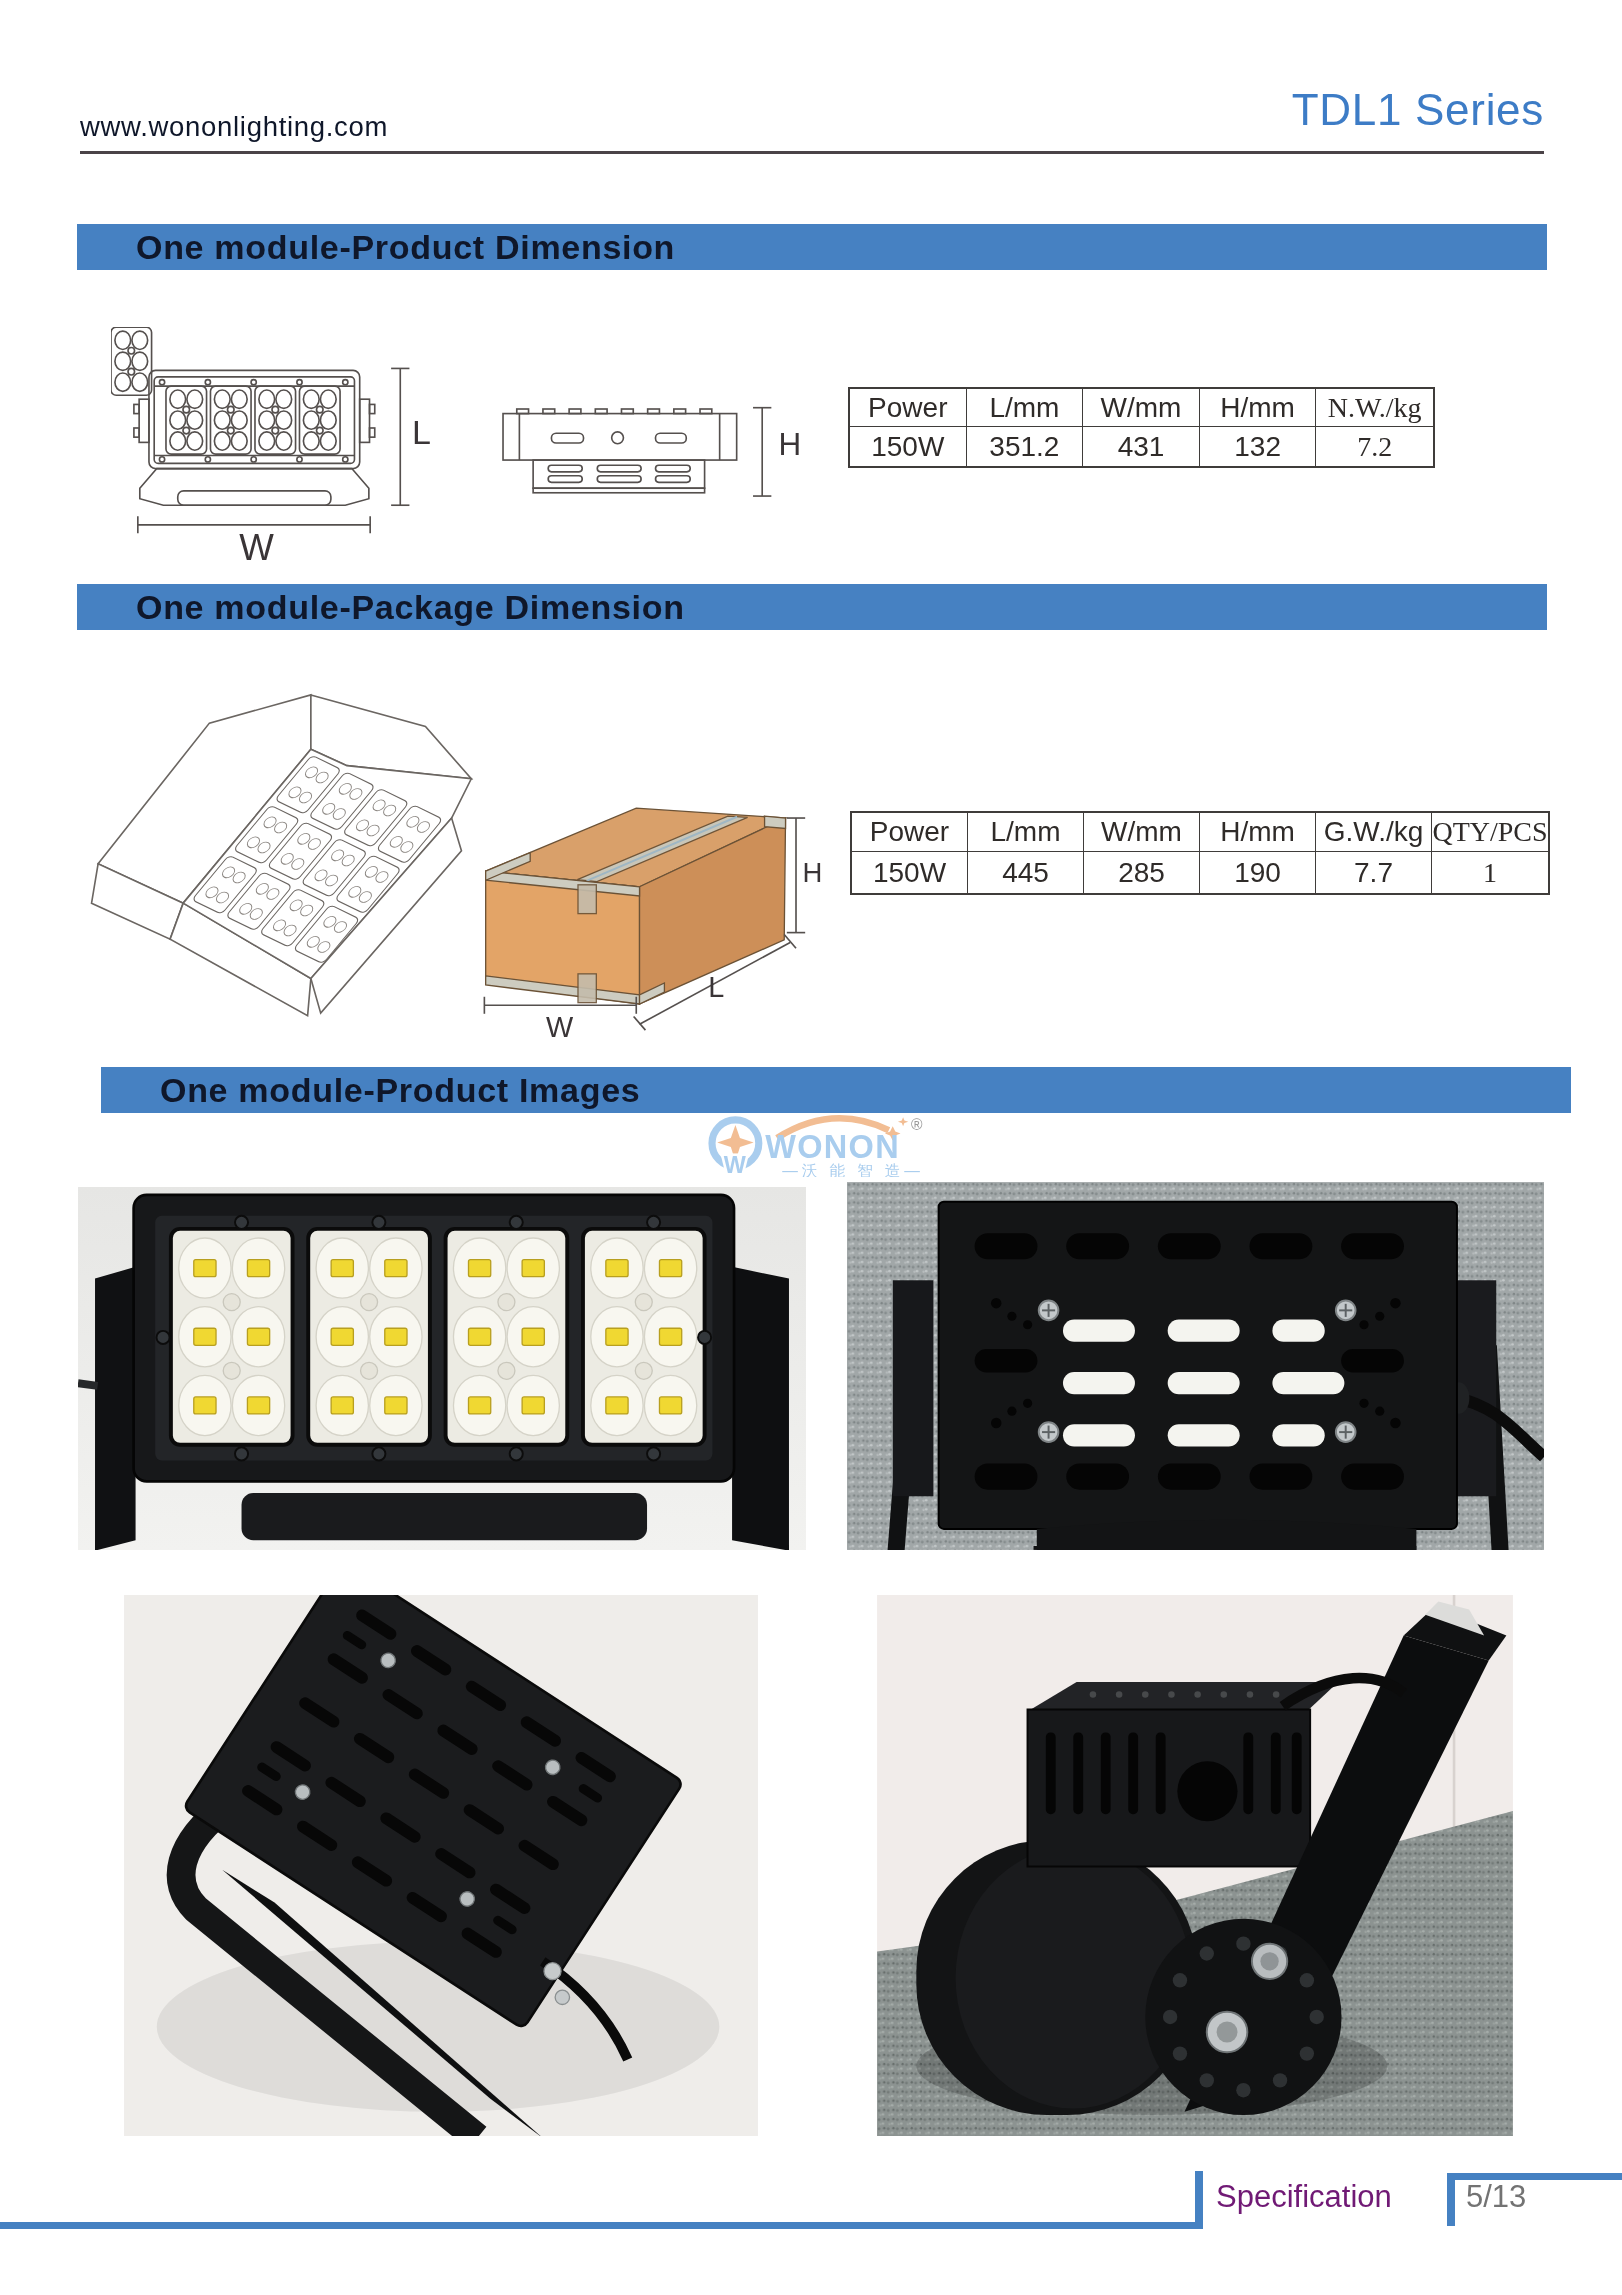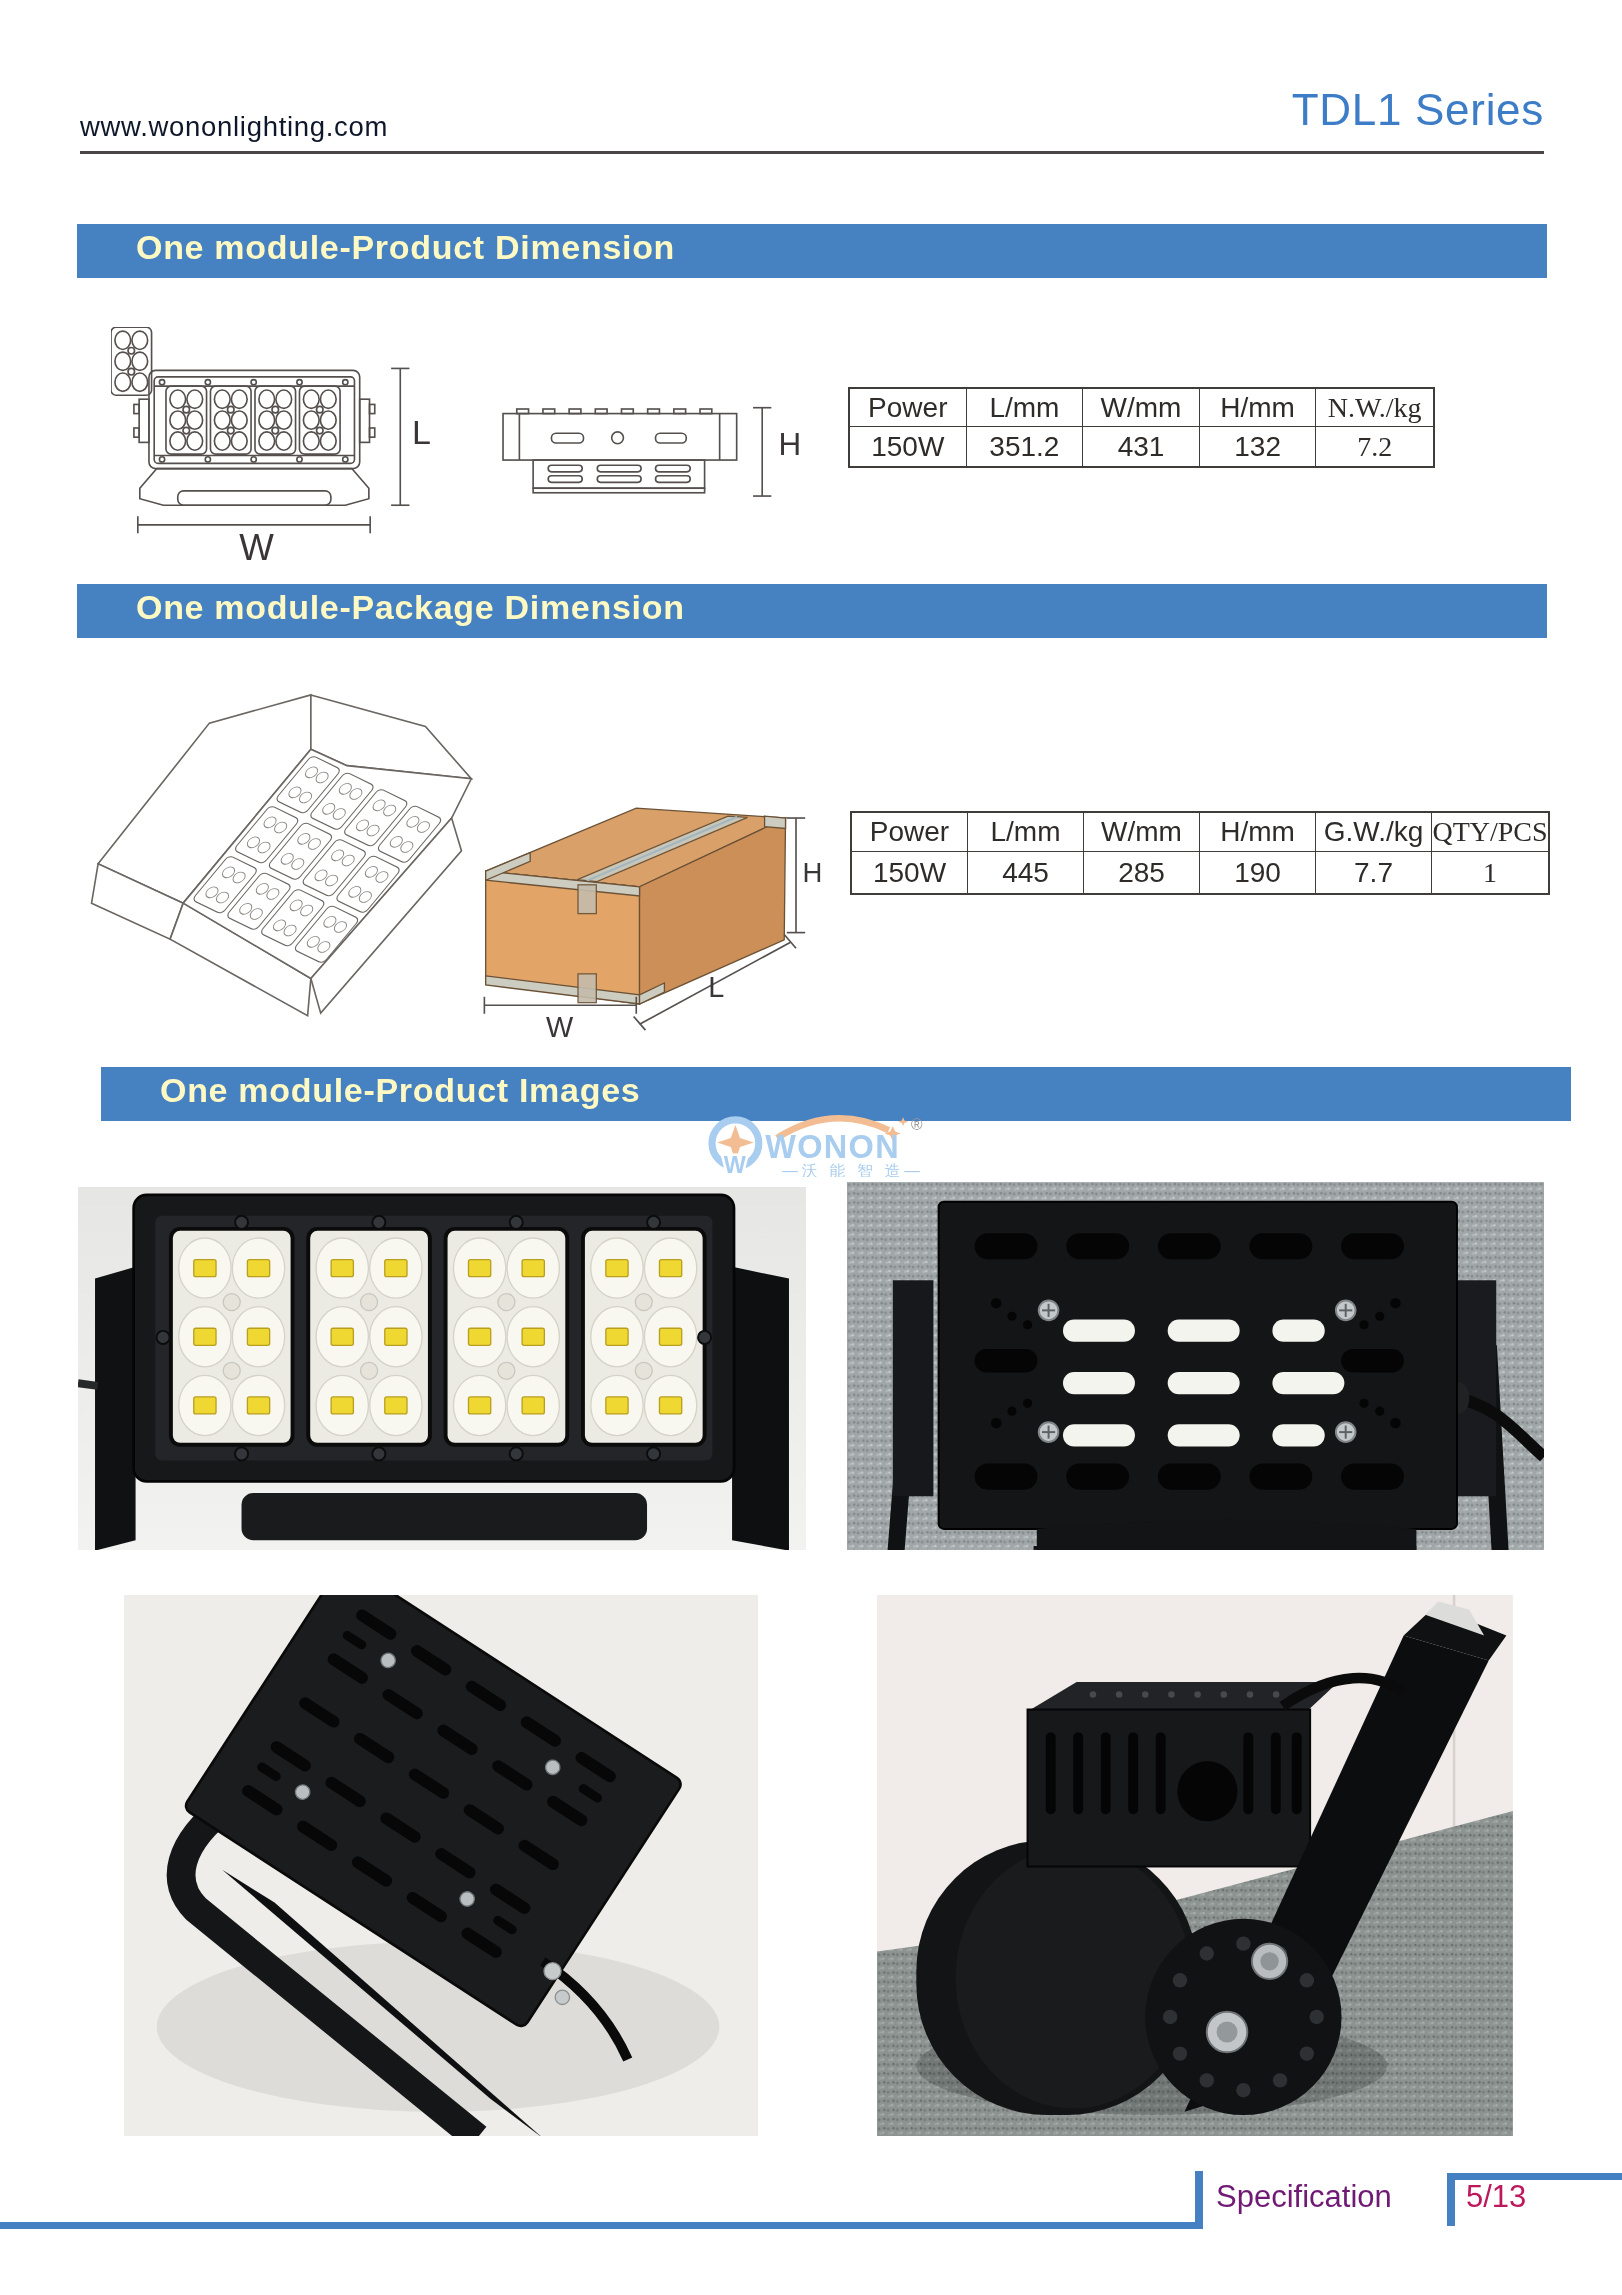--- a/index.html
+++ b/index.html
@@ -7,22 +7,22 @@
     position:relative;width:1623px;height:2295px;background:#ffffff;overflow:hidden;
     font-family:"Liberation Sans",sans-serif;color:#3a3534;
   }
   .abs{position:absolute;}
   
   #site-url{left:80px;top:111px;font-size:27.5px;letter-spacing:0.7px;color:#0f172a;}
   #series-title{right:79px;top:85px;font-size:44px;font-weight:normal;color:#3d7cc6;letter-spacing:0.7px;}
   #header-rule{left:80px;top:151px;width:1464px;height:2.6px;background:#4a4347;}
   
   .banner{
-    left:77px;width:1470px;height:54px;background:#4681c2;
-    color:#fef9c3;font-size:34px;font-weight:bold;line-height:46px;
+    left:77px;width:1470px;height:46px;background:#4681c2;
+    color:#0f172a;font-size:34px;font-weight:bold;line-height:46px;
     padding-left:59px;box-sizing:border-box;letter-spacing:0.7px;
   }
   
   .dim-table{
     display:grid;border:2px solid #3f3c3a;background:#ffffff;
     font-size:28px;color:#2f2b29;
   }
   .dim-table .cell{
     display:flex;align-items:center;justify-content:center;
     border-right:1.3px solid #3f3c3a;border-bottom:1.3px solid #3f3c3a;
@@ -30,21 +30,21 @@
   }
   .dim-table .cell.last-col{border-right:none;font-family:Liberation Serif, serif;}
   .dim-table .cell.last-row{border-bottom:none;}
   #table-product{left:848px;top:387px;width:583px;height:77px;
     grid-template-columns:repeat(5,1fr);grid-template-rows:38px 1fr;}
   #table-package{left:850px;top:811px;width:696px;height:80px;
     grid-template-columns:repeat(6,1fr);grid-template-rows:39px 1fr;}
   
   .blue{background:#4581c2;}
   #footer-spec-label{left:1216px;top:2179px;font-size:31px;color:#701a75;}
-  #footer-page-num{left:1466px;top:2179px;font-size:31px;color:#be185d;}
+  #footer-page-num{left:1466px;top:2179px;font-size:31px;color:#737373;}
   svg text{font-family:"Liberation Sans",sans-serif;}
 </style>
 </head>
 <body>
 
 <div id="page">
 
   <div class="abs" id="site-url">www.wononlighting.com</div>
   <div class="abs" id="series-title">TDL1 Series</div>
   <div class="abs" id="header-rule"></div>

